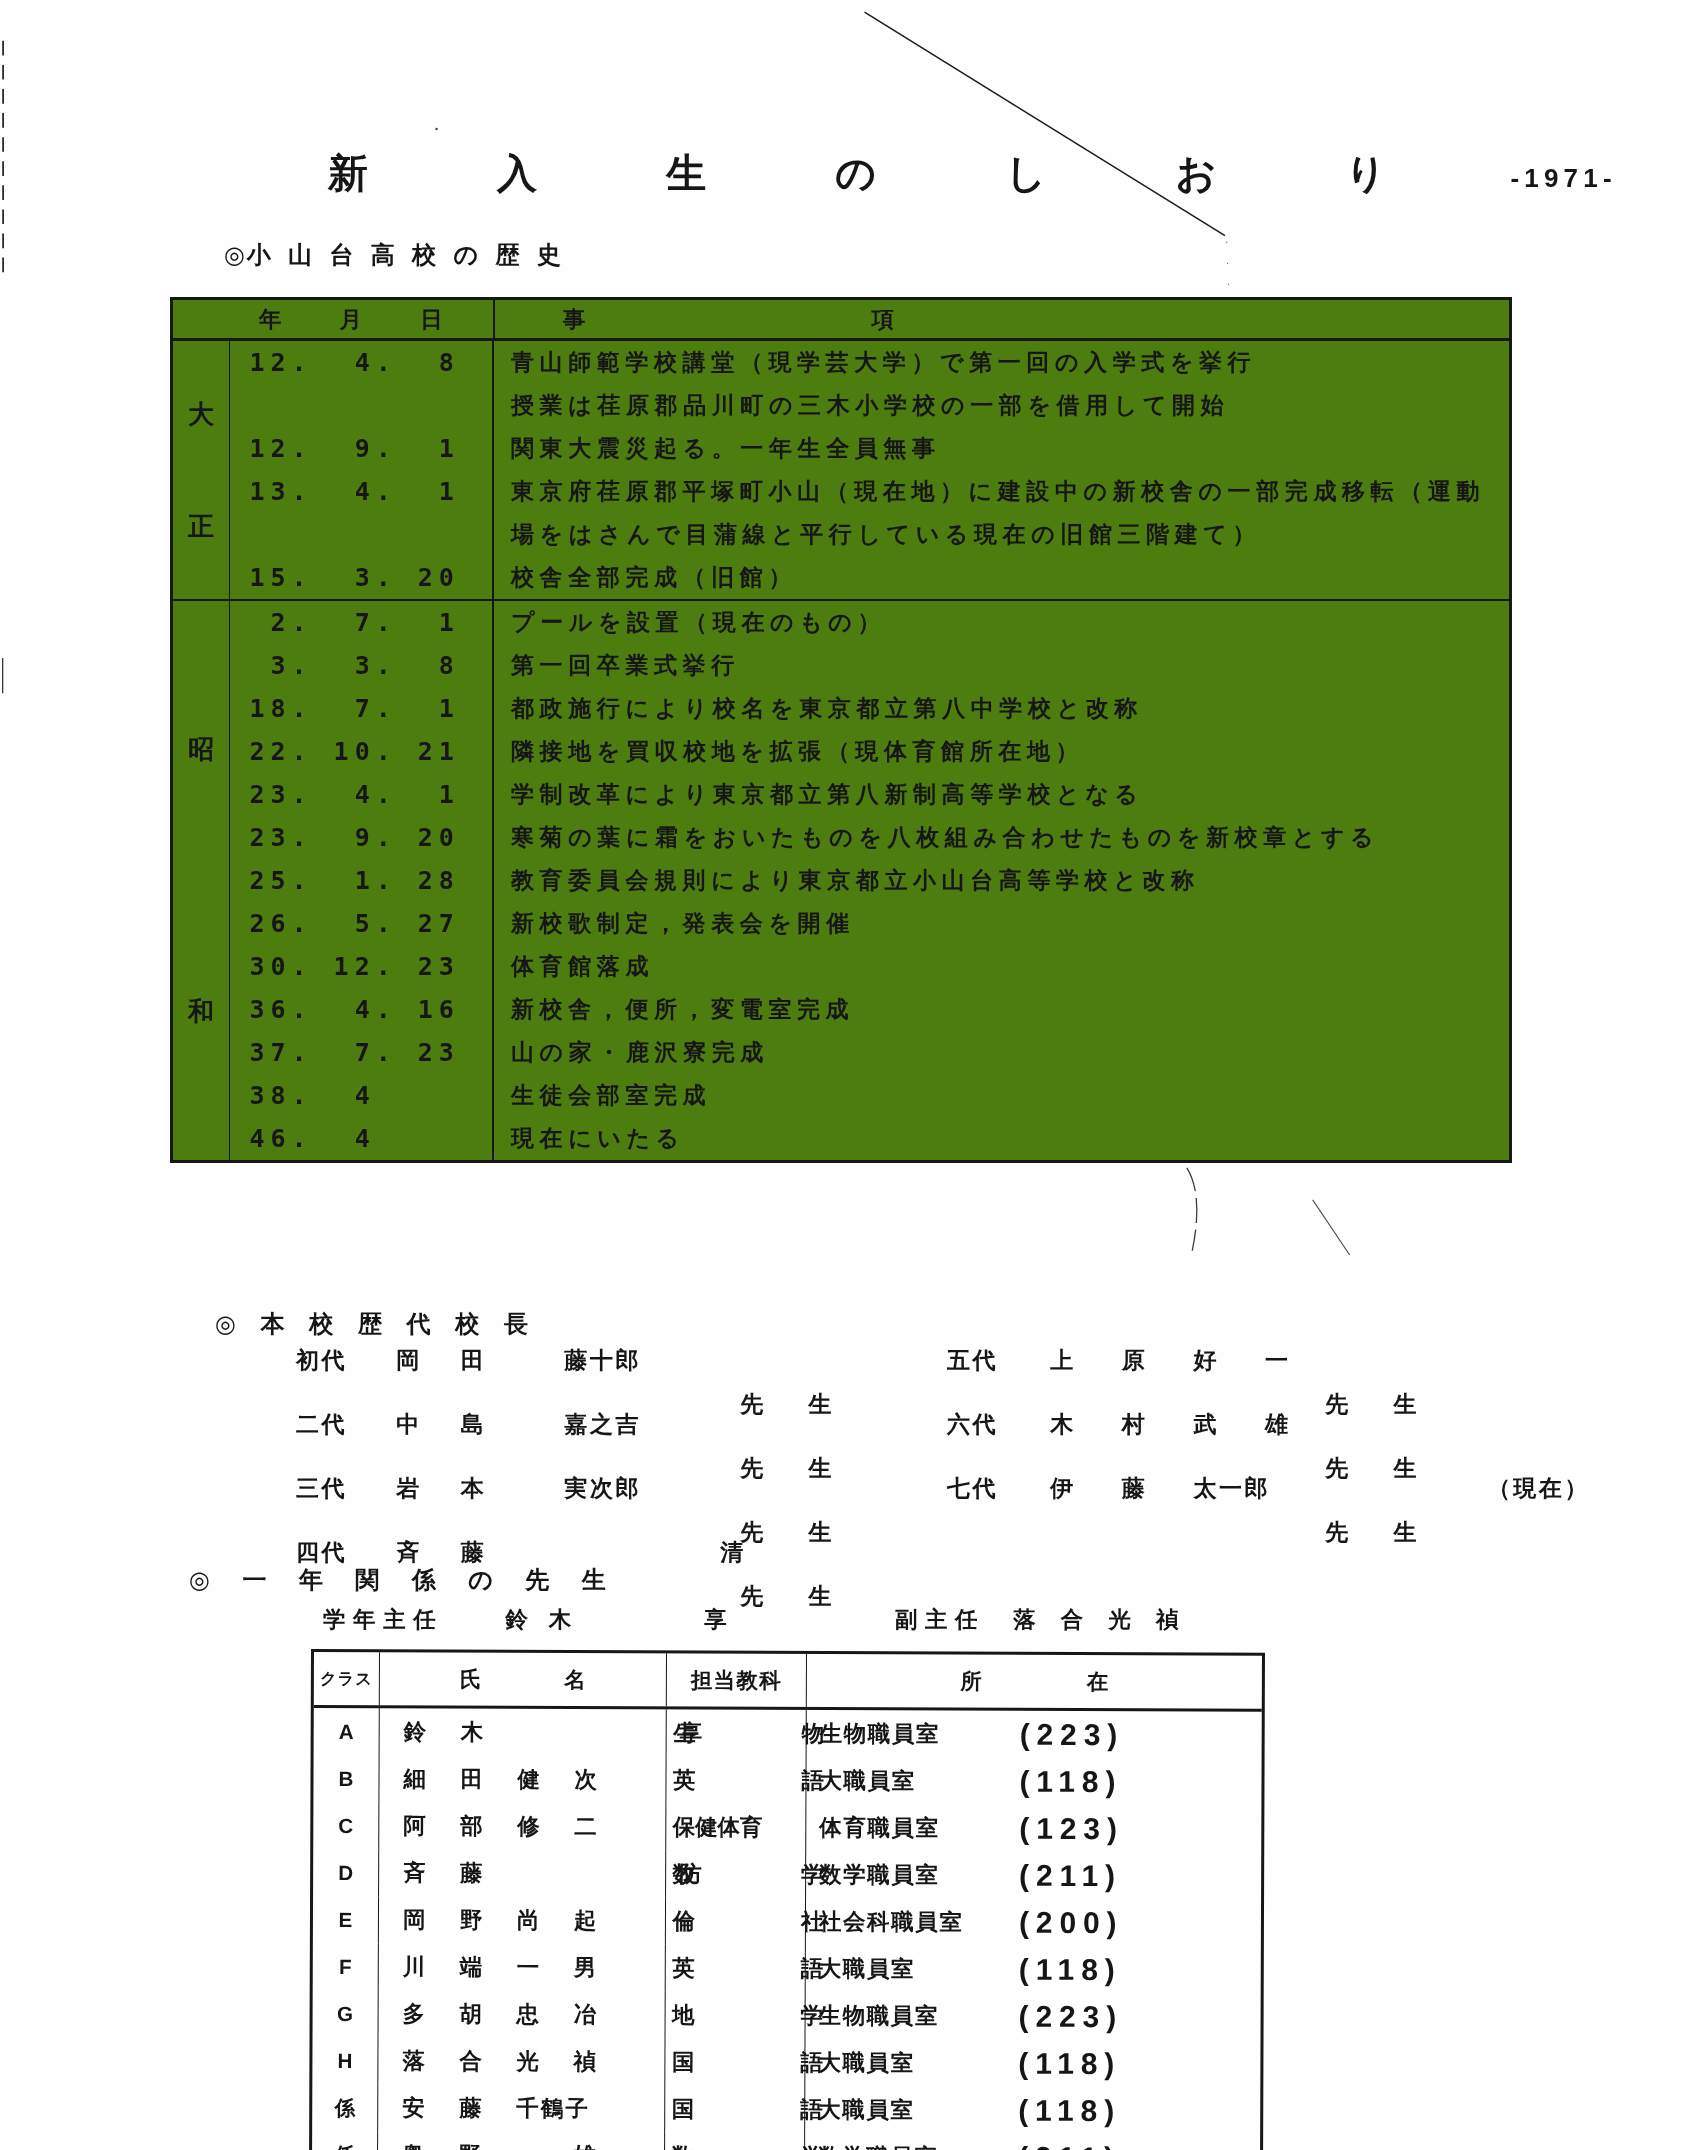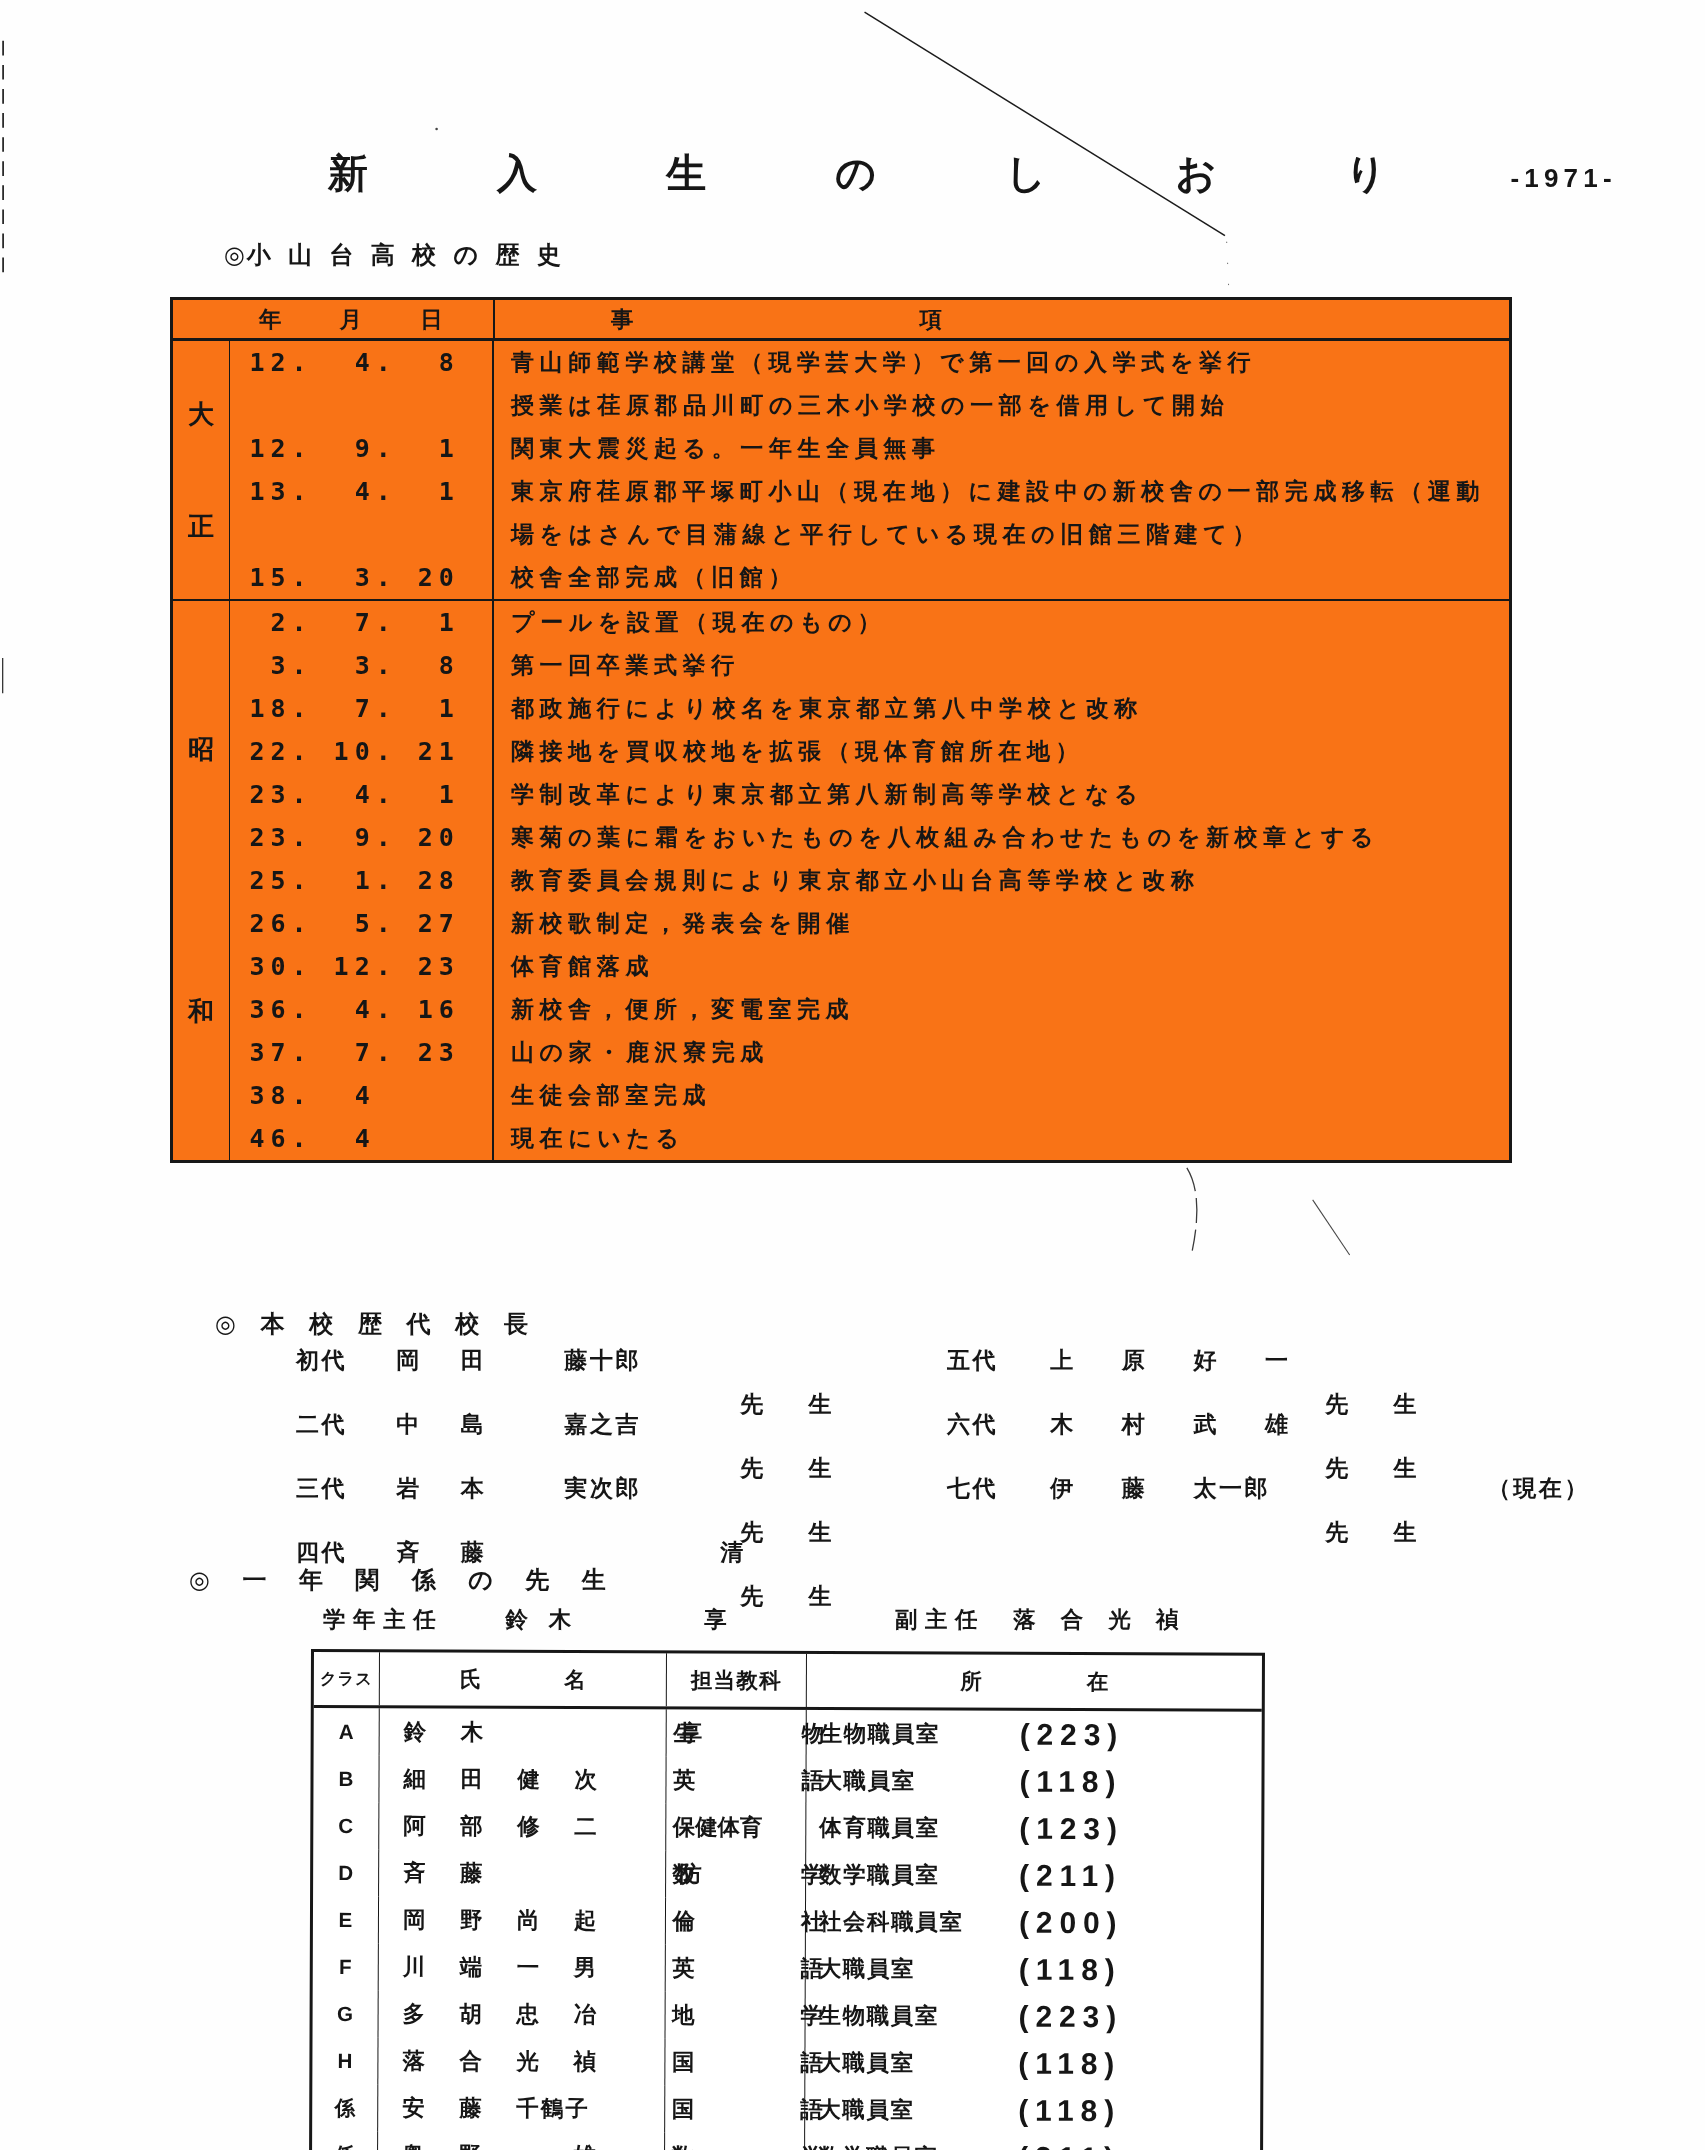--- a/index.html
+++ b/index.html
@@ -17,24 +17,24 @@
   .doc-title { font-size: 40px; font-weight: 600; letter-spacing: 59px; }
   .doc-year { font-size: 26px; font-weight: 600; letter-spacing: 5.2px; margin-left: 65px; }
 
   
   .sec-heading { position: absolute; font-size: 24px; font-weight: 700; white-space: pre; letter-spacing: 1.7px; }
   #heading-history { left: 224px; top: 239px; word-spacing: 7.3px; }
   #heading-principals { left: 215px; top: 1308px; word-spacing: 14.6px; }
   #heading-teachers { left: 189px; top: 1564px; word-spacing: 22.4px; }
 
   
-  .htable { position: absolute; left: 170px; top: 297px; width: 1342px; border: 3px solid #171717; background: #f97316; }
+  .htable { position: absolute; left: 170px; top: 297px; width: 1342px; border: 3px solid #171717; background: #4d7c0f; }
   .hhead { display: flex; height: 41px; border-bottom: 3px solid #171717; }
   .hh-date { width: 320px; display: flex; align-items: center; padding-left: 86px; font-size: 22.4px; font-weight: 700; word-spacing: 52px; white-space: pre; }
-  .hh-event { flex: 1; border-left: 2.2px solid #171717; display: flex; align-items: center; padding-left: 116px; font-size: 22.4px; font-weight: 700; word-spacing: 280px; white-space: pre; }
+  .hh-event { flex: 1; border-left: 2.2px solid #171717; display: flex; align-items: center; padding-left: 68px; font-size: 22.4px; font-weight: 700; word-spacing: 280px; white-space: pre; }
   .hsec { display: flex; }
   .hsec + .hsec { border-top: 2.6px solid #171717; }
   .era-cell { width: 57px; border-right: 1.7px solid #171717; display: flex; flex-direction: column; justify-content: space-around; align-items: center; font-size: 26px; font-weight: 700; padding: 17px 0; }
   .hrows { flex: 1; display: flex; flex-direction: column; }
   .hrow { display: flex; height: 43px; }
   .hdate { width: 262px; padding-left: 19.4px; display: flex; align-items: center; font-family: "DejaVu Sans Mono", monospace; font-size: 25px; font-weight: 600; letter-spacing: 6px; white-space: pre; }
   .htxt { flex: 1; border-left: 2.2px solid #171717; padding-left: 17px; display: flex; align-items: center; font-size: 23px; font-weight: 600; letter-spacing: 5.6px; white-space: pre; }
 
   
   .pcol { position: absolute; }

